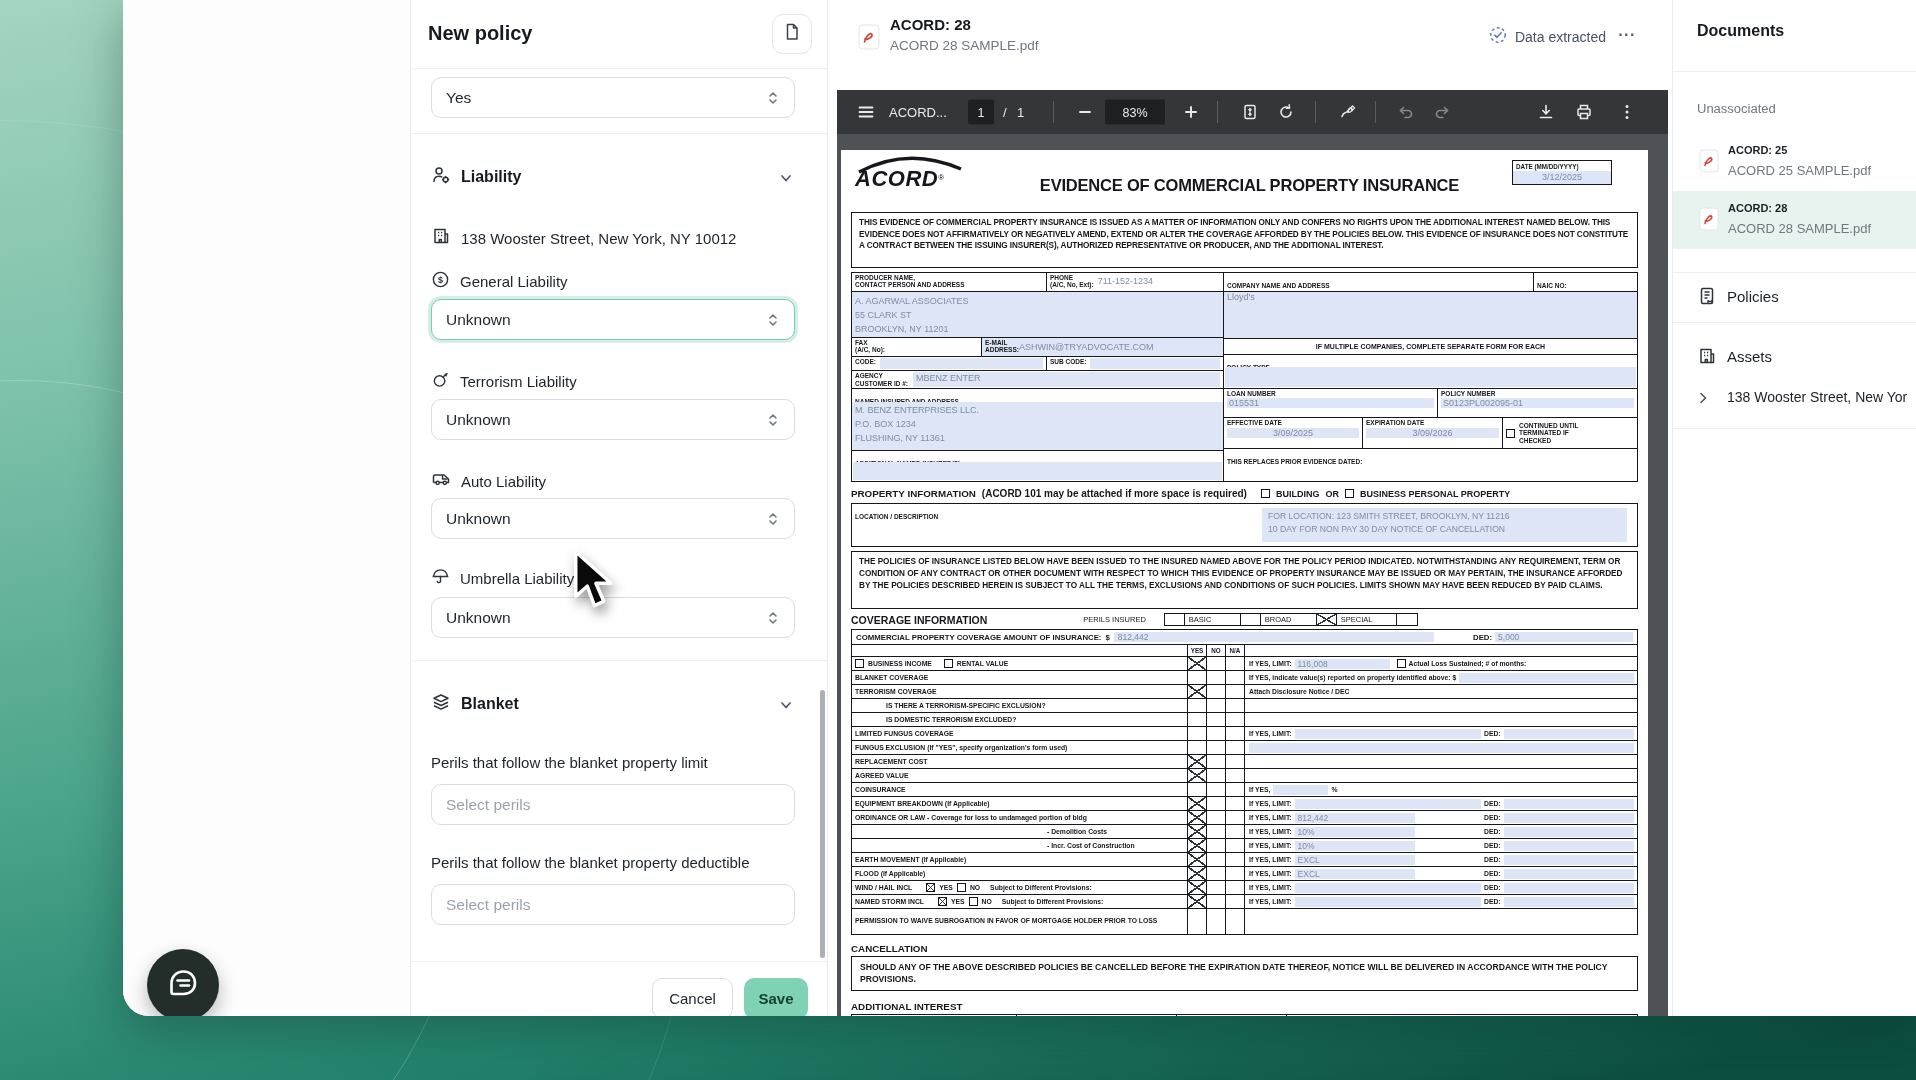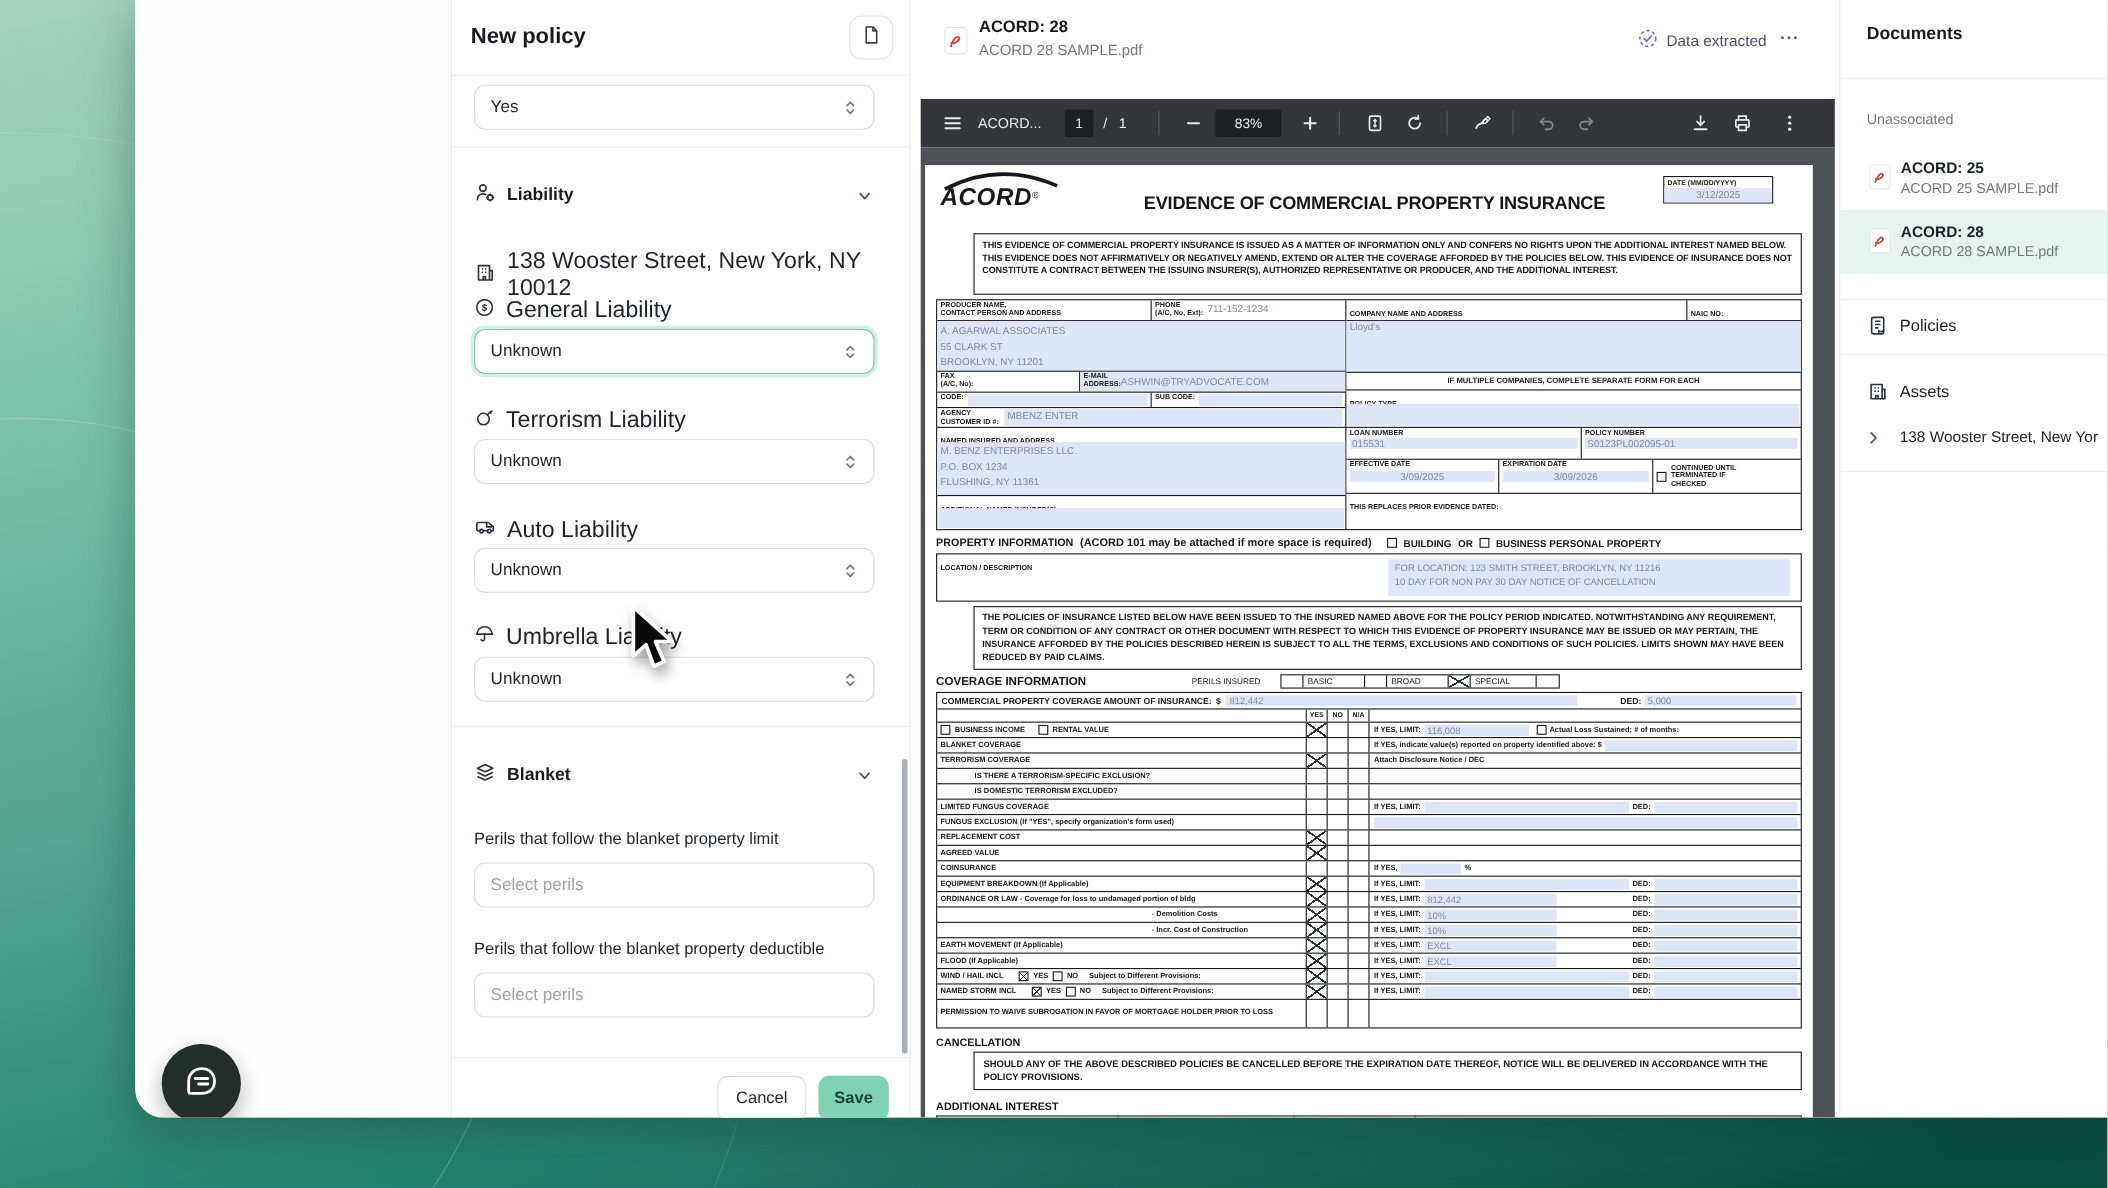--- a/index.html
+++ b/index.html
@@ -29,21 +29,21 @@
   .divider { position:absolute; left:0; width:100%; height:1px; background:#eceef1; }
 
   .select,.peril-input { position:absolute; left:20px; width:364px; height:41px; border:1px solid #d9dde3;
     border-radius:10px; background:#fff; display:flex; align-items:center; padding:0 14px; font-size:15.5px;
     color:#1d242c; cursor:pointer; }
   .select.focused { border-color:#7cc9ac; box-shadow:0 0 0 3px rgba(124,201,172,.32); }
   .select .sel-ico { margin-left:auto; display:flex; }
   .peril-input { color:#9aa3ad; cursor:text; }
 
   .frow { position:absolute; left:20px; display:flex; align-items:center; gap:10px; }
-  .frow .lbl { font-size:21px; color:#1d242c; font-weight:500; }
+  .frow .lbl { font-size:15px; color:#1d242c; font-weight:500; }
   .frow.section .lbl { font-size:16px; font-weight:600; color:#161b21; }
   .sec-chev { position:absolute; left:365px; display:flex; cursor:pointer; }
   .plain-lbl { position:absolute; left:20px; font-size:15px; color:#1d242c; font-weight:500; }
 
   .fp-footer-divider { position:absolute; left:0; top:961px; width:100%; height:1px; background:#eceef1; }
   .btn-cancel { position:absolute; left:241px; top:978px; width:81px; height:41px; border:1px solid #d9dde3;
     border-radius:10px; background:#fff; font-size:15px; font-weight:500; color:#1d242c; cursor:pointer;
     font-family:"Liberation Sans",sans-serif; }
   .btn-save { position:absolute; left:333px; top:978px; width:64px; height:41px; border:none; border-radius:10px;
     background:#7fd2b3; font-size:15px; font-weight:600; color:#123f31; cursor:pointer; font-family:"Liberation Sans",sans-serif; }
@@ -79,21 +79,21 @@
   .p-title { position:absolute; left:140px; right:130px; top:20px; text-align:center; font-size:16.5px;
     font-weight:700; letter-spacing:-.2px; white-space:nowrap; }
   .date-box { position:absolute; right:26px; top:4px; width:100px; border:1px solid #15171a; }
   .date-box .dlbl { font-size:6.3px; font-weight:700; padding:2px 3px 1px; }
   .date-box .dval { font-size:9px; text-align:center; padding:1px 0 2px; }
 
   .hl { background:#dee5f6; color:#7f8ba5; }
   .flbl { font-size:6.5px; font-weight:700; line-height:1.15; }
   .fval { font-size:9px; color:#7f8ba5; }
 
-  .box { border:1.3px solid #15171a;margin-left:34px; }
+  .box { border:1.3px solid #15171a; }
   .disclaimer { position:absolute; left:10px; right:10px; top:62px; height:56px; padding:4px 7px;
     font-size:8.2px; font-weight:700; line-height:1.42; letter-spacing:-.1px; }
 
   .fblock { position:absolute; left:10px; right:10px; border:1.2px solid #15171a; display:flex; }
   .fcol { display:flex; flex-direction:column; }
   .cell { padding:1px 3px; }
   .br { border-right:1px solid #15171a; }
   .bb { border-bottom:1px solid #15171a; }
   .bt { border-top:1px solid #15171a; }
   .bl { border-left:1px solid #15171a; }
@@ -133,21 +133,21 @@
   .xcbx { width:11px; height:11px; border:1px solid #15171a; position:relative; flex:none; }
 
   
   .sidebar { position:absolute; left:1549px; top:0; width:244px; height:100%; background:#fff; border-left:1px solid #e8eaed; }
   .sb-title { position:absolute; left:24px; top:22px; font-size:16px; font-weight:600; color:#161b21; }
   .sb-div { position:absolute; left:0; width:100%; height:1px; background:#eceef1; }
   .sb-group { position:absolute; left:24px; top:101px; font-size:13px; color:#70787f; }
   .doc-item { position:absolute; left:0; width:100%; height:58px; cursor:pointer; }
   .doc-item.selected { background:#e7f3ee; }
   .doc-item .ic { position:absolute; left:26px; top:16px; }
-  .doc-item .t1 { position:absolute; left:55px; top:11px; font-size:14px; font-weight:700; color:#1b2026; white-space:nowrap; }
+  .doc-item .t1 { position:absolute; left:55px; top:11px; font-size:11px; font-weight:700; color:#1b2026; white-space:nowrap; }
   .doc-item .t2 { position:absolute; left:55px; top:30px; font-size:13px; color:#70787f; white-space:nowrap; }
   .sb-row { position:absolute; left:0; width:100%; height:50px; cursor:pointer; }
   .sb-row .ic { position:absolute; left:24px; top:14px; }
   .sb-row .t { position:absolute; left:54px; top:16px; font-size:15px; font-weight:500; color:#1b2026; }
   .asset-row { position:absolute; left:0; width:100%; height:44px; cursor:pointer; overflow:hidden; }
   .asset-row .chev { position:absolute; left:22px; top:14px; }
   .asset-row .t { position:absolute; left:54px; top:13px; font-size:14px; color:#1b2026; white-space:nowrap; }
 
   
   .cursor { position:absolute; left:570px; top:548px; filter:drop-shadow(3px 7px 6px rgba(0,0,0,.38)); pointer-events:none; z-index:50; }

